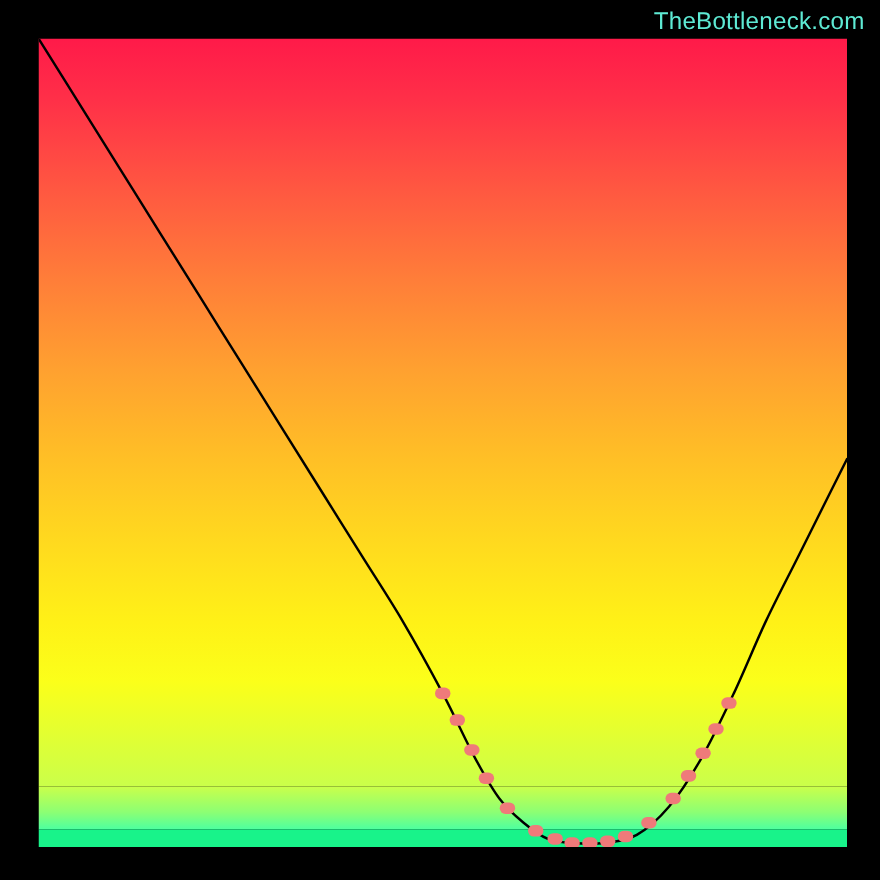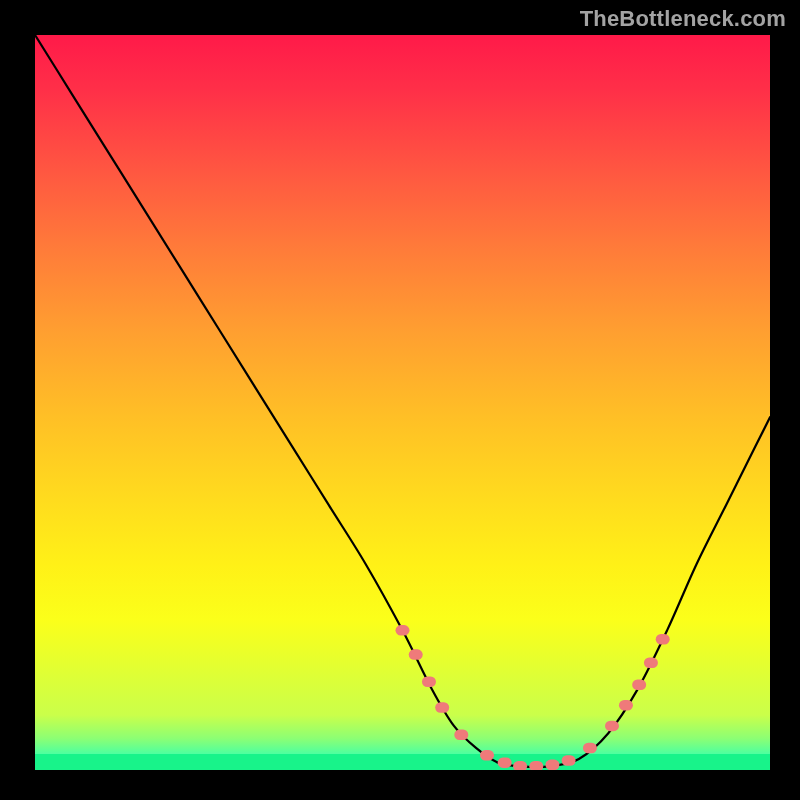--- a/index.html
+++ b/index.html
@@ -15,22 +15,22 @@
     position: relative;
     width: 800px;
     height: 800px;
     background: #000;
   }
   .watermark {
     position: absolute;
     top: 6px;
     right: 14px;
     font-size: 22px;
-    font-weight: 700;
-    color: #a3a3a3;
+    font-weight: 400;
+    color: #5eead4;
     letter-spacing: 0.2px;
     z-index: 10;
   }
   .plot-area {
     position: absolute;
     left: 35px;
     top: 35px;
     width: 735px;
     height: 735px;
     overflow: hidden;

